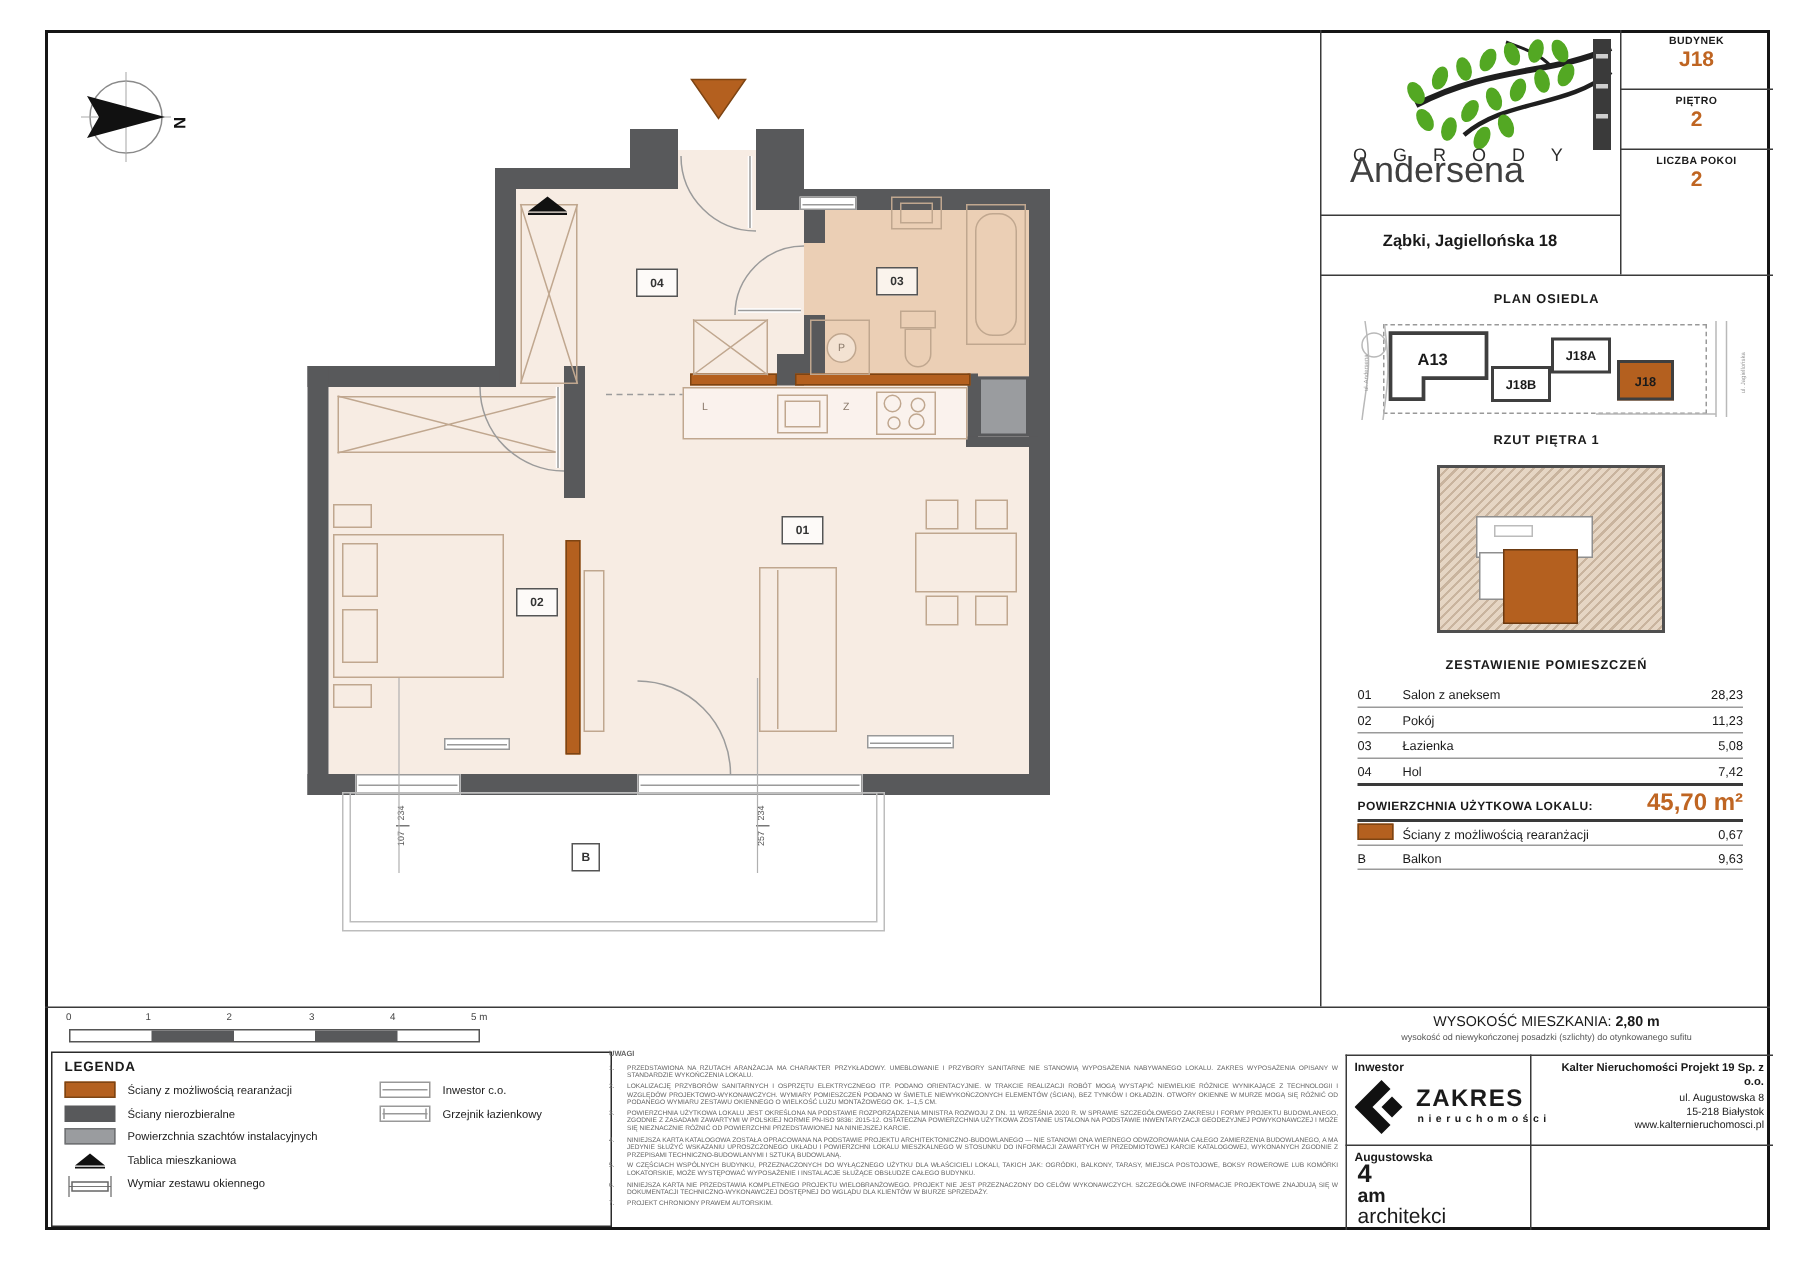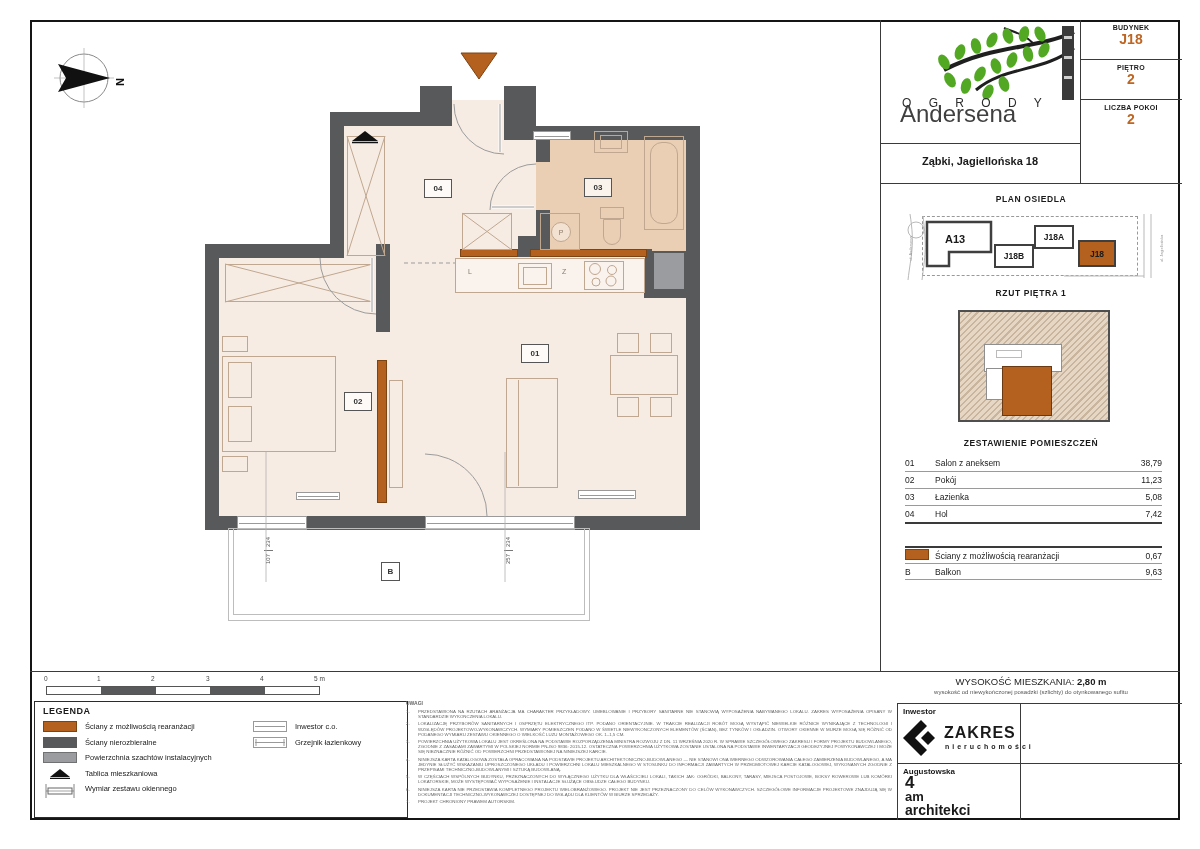--- a/index.html
+++ b/index.html
@@ -283,41 +283,45 @@
   <div class="abs rzut" style="left:958px;top:310px;width:152px;height:112px;"></div>
   <div class="abs" style="left:984px;top:344px;width:76px;height:26px;background:#fff;border:1px solid #8f8f8f;"></div>
   <div class="abs" style="left:996px;top:350px;width:24px;height:6px;border:1px solid #bbb;background:#fff;"></div>
   <div class="abs" style="left:986px;top:368px;width:16px;height:30px;background:#fff;border:1px solid #8f8f8f;"></div>
   <div class="abs" style="left:1002px;top:366px;width:50px;height:50px;background:#b4601f;border:1.5px solid #6b3a12;box-sizing:border-box;"></div>
 
   <div class="abs sec-title" style="left:880px;top:438px;width:302px;">ZESTAWIENIE POMIESZCZEŃ</div>
   <div class="trow" style="top:455px;height:16px;">
     <span class="no">01</span>
       <span class="nm">Salon z aneksem</span>
-      <span class="ar">38,79</span>
+      <span class="ar">28,23</span>
   </div>
   <div class="abs thin hline" style="left:905px;top:471px;width:257px;"></div>
   <div class="trow" style="top:472px;height:16px;">
     <span class="no">02</span>
       <span class="nm">Pokój</span>
       <span class="ar">11,23</span>
   </div>
   <div class="abs thin hline" style="left:905px;top:488px;width:257px;"></div>
   <div class="trow" style="top:489px;height:16px;">
     <span class="no">03</span>
       <span class="nm">Łazienka</span>
       <span class="ar">5,08</span>
   </div>
   <div class="abs thin hline" style="left:905px;top:505px;width:257px;"></div>
   <div class="trow" style="top:506px;height:16px;">
     <span class="no">04</span>
       <span class="nm">Hol</span>
       <span class="ar">7,42</span>
   </div>
   <div class="abs hline" style="left:905px;top:522px;width:257px;height:2px;"></div>
+  <div class="abs" style="left:905px;top:527px;width:257px;display:flex;align-items:baseline;">
+    <span style="font-size:8px;font-weight:bold;letter-spacing:.3px;flex:1;">POWIERZCHNIA UŻYTKOWA LOKALU:</span>
+    <span style="font-size:16px;font-weight:bold;color:#bf6522;">45,70 m²</span>
+  </div>
   <div class="abs hline" style="left:905px;top:546px;width:257px;height:2px;"></div>
   <div class="trow" style="top:548px;height:15px;">
     <span class="no"><span style="display:inline-block;width:22px;height:9px;background:#b4601f;border:1px solid #7d4413;"></span></span>
     <span class="nm">Ściany z możliwością rearanżacji</span>
       <span class="ar">0,67</span>
   </div>
   <div class="abs thin hline" style="left:905px;top:563px;width:257px;"></div>
   <div class="trow" style="top:564px;height:15px;">
     <span class="no">B</span>
     <span class="nm">Balkon</span>
@@ -338,26 +342,32 @@
   <div class="abs vline" style="left:1020px;top:703px;height:117px;"></div>
   <div class="abs hline" style="left:897px;top:763px;width:285px;"></div>
 
   <div class="abs" style="left:903px;top:707px;font-size:8px;font-weight:bold;">Inwestor</div>
   <svg class="abs" style="left:903px;top:720px;" width="36" height="36">
     <polygon points="18,0 0,18 18,36 24,30 12,18 24,6" fill="#111"></polygon>
     <polygon points="25,11 32,18 25,25 18,18" fill="#111"></polygon>
   </svg>
   <div class="abs" style="left:944px;top:724px;font-size:16px;font-weight:bold;letter-spacing:1px;">ZAKRES</div>
   <div class="abs" style="left:945px;top:743px;font-size:7px;font-weight:bold;letter-spacing:3px;">nieruchomości</div>
+  <div class="abs" style="left:1026px;top:707px;width:150px;text-align:right;">
+    <div style="font-size:7.5px;font-weight:bold;margin-bottom:3px;">Kalter Nieruchomości Projekt 19 Sp. z o.o.</div>
+    <div style="font-size:7px;line-height:9px;">ul. Augustowska 8</div>
+    <div style="font-size:7px;line-height:9px;">15-218 Białystok</div>
+    <div style="font-size:7px;line-height:9px;">www.kalternieruchomosci.pl</div>
+  </div>
 
   <div class="abs" style="left:903px;top:767px;font-size:8px;font-weight:bold;">Augustowska</div>
   <div class="abs" style="left:905px;top:776px;">
     <div style="font-size:17px;font-weight:bold;line-height:14px;">4</div>
     <div style="font-size:13px;font-weight:bold;line-height:13px;">am</div>
-    <div style="font-size:14px;font-weight:bold;line-height:14px;">architekci</div>
+    <div style="font-size:14px;font-weight:normal;line-height:14px;">architekci</div>
   </div>
 
   <div class="abs" style="left:44px;top:675px;width:284px;height:20px;font-size:6.5px;color:#444;">
     <span class="abs" style="left:0;top:0;">0</span>
     <span class="abs" style="left:53px;top:0;">1</span>
     <span class="abs" style="left:107px;top:0;">2</span>
     <span class="abs" style="left:162px;top:0;">3</span>
     <span class="abs" style="left:216px;top:0;">4</span>
     <span class="abs" style="left:270px;top:0;">5 m</span>
     <div class="abs" style="left:2px;top:11px;width:272px;height:7px;border:1px solid #555;background:#fff;">

